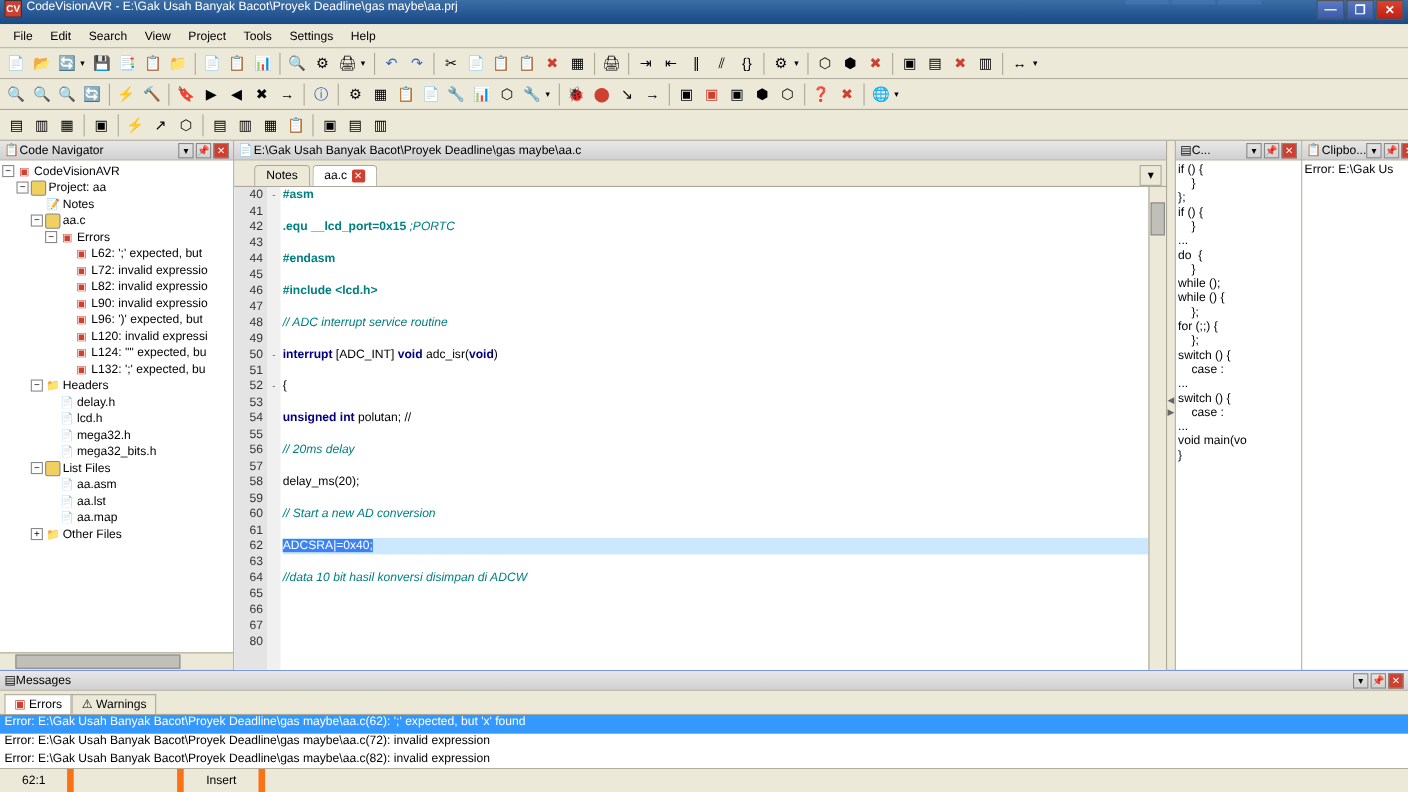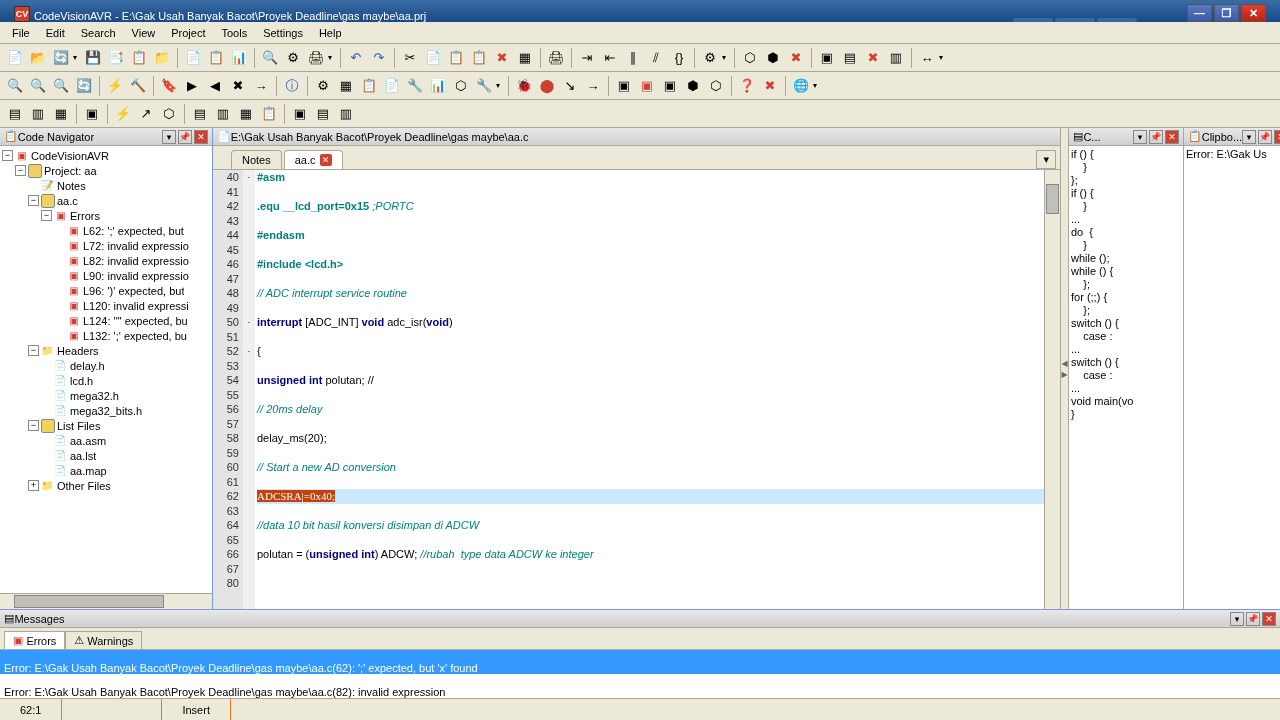--- a/index.html
+++ b/index.html
@@ -1,18 +1,18 @@
 <!DOCTYPE html>
 <html><head>
 <meta charset="utf-8">
 <style>
 * { margin: 0; padding: 0; box-sizing: border-box; font-family: Tahoma, Arial, sans-serif; font-size: 11px; }
 body { background: #ece9d8; width: 1280px; height: 720px; overflow: hidden; display: flex; flex-direction: column; }
 
-.titlebar { background: linear-gradient(to bottom, #3a6ea5 0%, #2a5a95 50%, #1a4a85 100%); height: 22px; display: flex; align-items: flex-end; padding: 0 14px; color: white; font-size: 12px; }
+.titlebar { background: linear-gradient(to bottom, #3a6ea5 0%, #2a5a95 50%, #1a4a85 100%); height: 22px; display: flex; align-items: flex-start; padding: 0 4px; color: white; font-size: 12px; }
 .titlebar-icon { width: 16px; height: 16px; background: #d04030; margin-right: 4px; border: 1px solid #333; font-size: 9px; text-align: center; line-height: 14px; font-weight: bold; }
 .titlebar-text { flex: 1; }
 .titlebar-tabs { display: flex; gap: 2px; margin: 0 50px; }
 .titlebar-tab { background: #4a7ab5; padding: 2px 20px; opacity: 0.6; border-radius: 3px 3px 0 0; }
 .titlebar-buttons { display: flex; gap: 2px; }
 .titlebar-btn { width: 25px; height: 18px; display: flex; align-items: center; justify-content: center; font-weight: bold; color: white; border: 1px solid #555; }
 .titlebar-btn.min { background: linear-gradient(#5a7ac5, #3a5aa5); }
 .titlebar-btn.max { background: linear-gradient(#5a7ac5, #3a5aa5); }
 .titlebar-btn.close { background: linear-gradient(#e04030, #c02010); }
 
@@ -50,21 +50,21 @@
 .gutter { background: #e4e4e4; width: 30px; text-align: right; padding-right: 4px; font-family: 'Courier New', monospace; font-size: 12px; color: #333; }
 .gutter-line { height: 14.5px; line-height: 14.5px; }
 .fold-col { width: 12px; background: #f0f0f0; }
 .fold-mark { height: 14.5px; display: flex; align-items: center; justify-content: center; font-size: 9px; color: #666; }
 .code-content { flex: 1; font-family: 'Courier New', monospace; font-size: 12px; padding-left: 2px; }
 .code-line { height: 14.5px; line-height: 14.5px; white-space: pre; }
 .code-line.highlight { background: #cce8ff; }
 .kw-preproc { color: #008080; font-weight: bold; }
 .kw-comment { color: #008080; font-style: italic; }
 .kw-keyword { color: #000080; font-weight: bold; }
-.selected-text { background: #c2410c; color: white; font-family: Liberation Serif, serif; }
+.selected-text { background: #3b82f6; color: white; }
 .vscroll { width: 16px; background: #ece9d8; border-left: 1px solid #aca899; position: relative; }
 .vscroll-thumb { position: absolute; left: 1px; right: 1px; top: 14px; height: 30px; background: #c0c0b8; border: 1px solid #888; }
 
 .right-panels { width: 115px; display: flex; flex-direction: column; border-left: 1px solid #aca899; }
 .snippets { flex: 1; background: white; font-family: 'Courier New', monospace; font-size: 11px; padding: 2px; overflow: hidden; }
 .snippet-item { white-space: pre; line-height: 13px; }
 .clipboard-panel { width: 97px; border-left: 1px solid #aca899; display: flex; flex-direction: column; }
 .clipboard-content { flex: 1; background: white; padding: 2px; overflow: hidden; white-space: nowrap; font-size: 11px; }
 
 .drag-handle { background: #ece9d8; width: 8px; cursor: ew-resize; border-left: 1px solid #aca899; display: flex; flex-direction: column; justify-content: center; align-items: center; gap: 2px; }
@@ -72,25 +72,25 @@
 
 .hscroll-area { height: 16px; background: #ece9d8; border-top: 1px solid #aca899; display: flex; }
 .hscroll-track { flex: 1; position: relative; }
 .hscroll-thumb { position: absolute; top: 1px; bottom: 1px; left: 14px; width: 180px; background: #c0c0b8; border: 1px solid #888; }
 
 .messages-panel { border-top: 1px solid #7a96df; }
 .messages-tabs { background: #ece9d8; display: flex; padding: 3px 4px 0; border-bottom: 1px solid #aca899; }
 .msg-tab { border: 1px solid #aca899; padding: 2px 8px; background: white; border-bottom: none; display: flex; align-items: center; gap: 3px; }
 .msg-tab.inactive { background: #ece9d8; }
 .messages-list { background: white; height: 48px; overflow-y: auto; font-size: 11px; }
-.msg-line { padding: 12px 4px; height: 17px; line-height: 12px; white-space: nowrap; }
+.msg-line { padding: 0 4px; height: 17px; line-height: 12px; white-space: nowrap; }
 .msg-line.selected { background: #3399ff; color: white; }
 
 .statusbar { background: #ece9d8; height: 22px; display: flex; align-items: center; border-top: 1px solid #aca899; font-size: 11px; }
-.status-cell { padding: 0 20px; border-right: 1px solid #f97316; height: 100%; display: flex; align-items: center; }
+.status-cell { padding: 0 20px; border-right: 6px solid #f97316; height: 100%; display: flex; align-items: center; }
 
 .r-ico { color: #d04030; }
 .y-ico { background: #f0d060; border: 1px solid #888; border-radius: 2px; }
 .g-ico { color: #2a8a2a; }
 .b-ico { color: #3060c0; }
 </style>
 </head>
 <body>
 
 <div class="titlebar">
@@ -484,21 +484,20 @@
           <div class="code-line"><span class="kw-comment">// 20ms delay</span></div>
           <div class="code-line"></div>
           <div class="code-line">delay_ms(20);</div>
           <div class="code-line"></div>
           <div class="code-line"><span class="kw-comment">// Start a new AD conversion</span></div>
           <div class="code-line"></div>
           <div class="code-line highlight"><span class="selected-text">ADCSRA|=0x40;</span></div>
           <div class="code-line"></div>
           <div class="code-line"><span class="kw-comment">//data 10 bit hasil konversi disimpan di ADCW</span></div>
           <div class="code-line"></div>
-          <div class="code-line">polutan = (<span class="kw-keyword">unsigned int</span>) ADCW; <span class="kw-comment">//rubah  type data ADCW ke integer</span></div>
           <div class="code-line"></div>
         </div>
       <div class="vscroll">
         <div class="vscroll-thumb"></div>
       </div>
     </div>
   </div>
 
   <div class="drag-handle">
     <span class="drag-arrow">◀</span>
@@ -573,20 +572,21 @@
         <span class="r-ico">▣</span>
         <span>Errors</span>
       </div>
     <div class="msg-tab inactive">
         <span>⚠</span>
         <span>Warnings</span>
       </div>
   </div>
   <div class="messages-list" id="msglist">
       <div class="msg-line selected">Error: E:\Gak Usah Banyak Bacot\Proyek Deadline\gas maybe\aa.c(62): ';' expected, but 'x' found</div>
+      <div class="msg-line">Error: E:\Gak Usah Banyak Bacot\Proyek Deadline\gas maybe\aa.c(72): invalid expression</div>
       <div class="msg-line">Error: E:\Gak Usah Banyak Bacot\Proyek Deadline\gas maybe\aa.c(82): invalid expression</div>
     </div>
 </div>
 
 <div class="statusbar">
   <div class="status-cell">62:1</div>
   <div class="status-cell" style="width:100px"></div>
   <div class="status-cell">Insert</div>
 </div>
 

